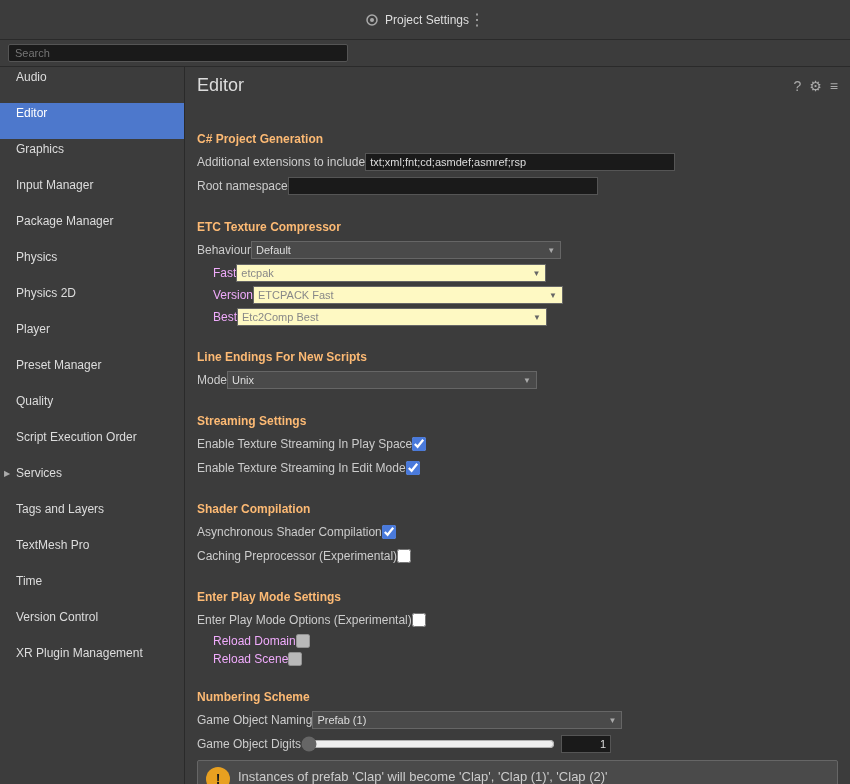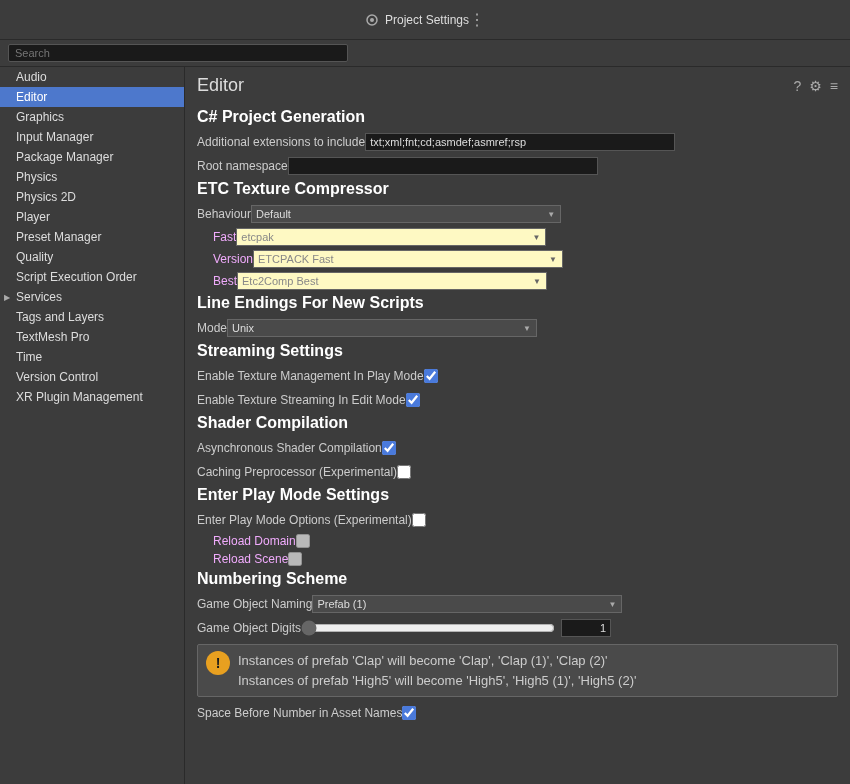--- a/index.html
+++ b/index.html
@@ -71,21 +71,21 @@
     .sidebar {
       width: 185px;
       background: #3c3c3c;
       border-right: 1px solid #2a2a2a;
       overflow-y: auto;
       flex-shrink: 0;
     }
     .sidebar-item {
       display: flex;
       align-items: center;
-      padding: 3px 8px 3px 16px;
+      padding: 3px 8px 19px 16px;
       cursor: pointer;
       color: #ddd;
       font-size: 12px;
       position: relative;
     }
     .sidebar-item.active {
       background: #4d78cc;
       color: #fff;
     }
     .sidebar-item.has-arrow::before {
@@ -141,24 +141,24 @@
     }
     .settings-content::-webkit-scrollbar-track {
       background: #2a2a2a;
     }
     .settings-content::-webkit-scrollbar-thumb {
       background: #666;
     }
 
     
     .section-title {
-      font-size: 16px;
+      font-size: 12px;
       font-weight: bold;
-      color: #ffffff;
-      margin: 0 0 6px 0;
+      color: #fdba74;
+      margin: 24px 0 6px 0;
     }
 
     
     .setting-row {
       display: flex;
       align-items: center;
       justify-content: space-between;
       margin-bottom: 4px;
       min-height: 20px;
     }
@@ -416,21 +416,21 @@
             <select class="dropdown">
               <option>Unix</option>
             </select>
           </div>
         </div>
       </div>
 
       <div class="section-title">Streaming Settings</div>
 
       <div class="setting-row">
-        <span class="setting-label">Enable Texture Management In Play Mode</span>
+        <span class="setting-label">Enable Texture Streaming In Play Space</span>
         <div class="setting-value">
           <input type="checkbox" class="checkbox-input" checked="" style="">
         </div>
       </div>
 
       <div class="setting-row">
         <span class="setting-label">Enable Texture Streaming In Edit Mode</span>
         <div class="setting-value">
           <input type="checkbox" class="checkbox-input" checked="" style="">
         </div>

